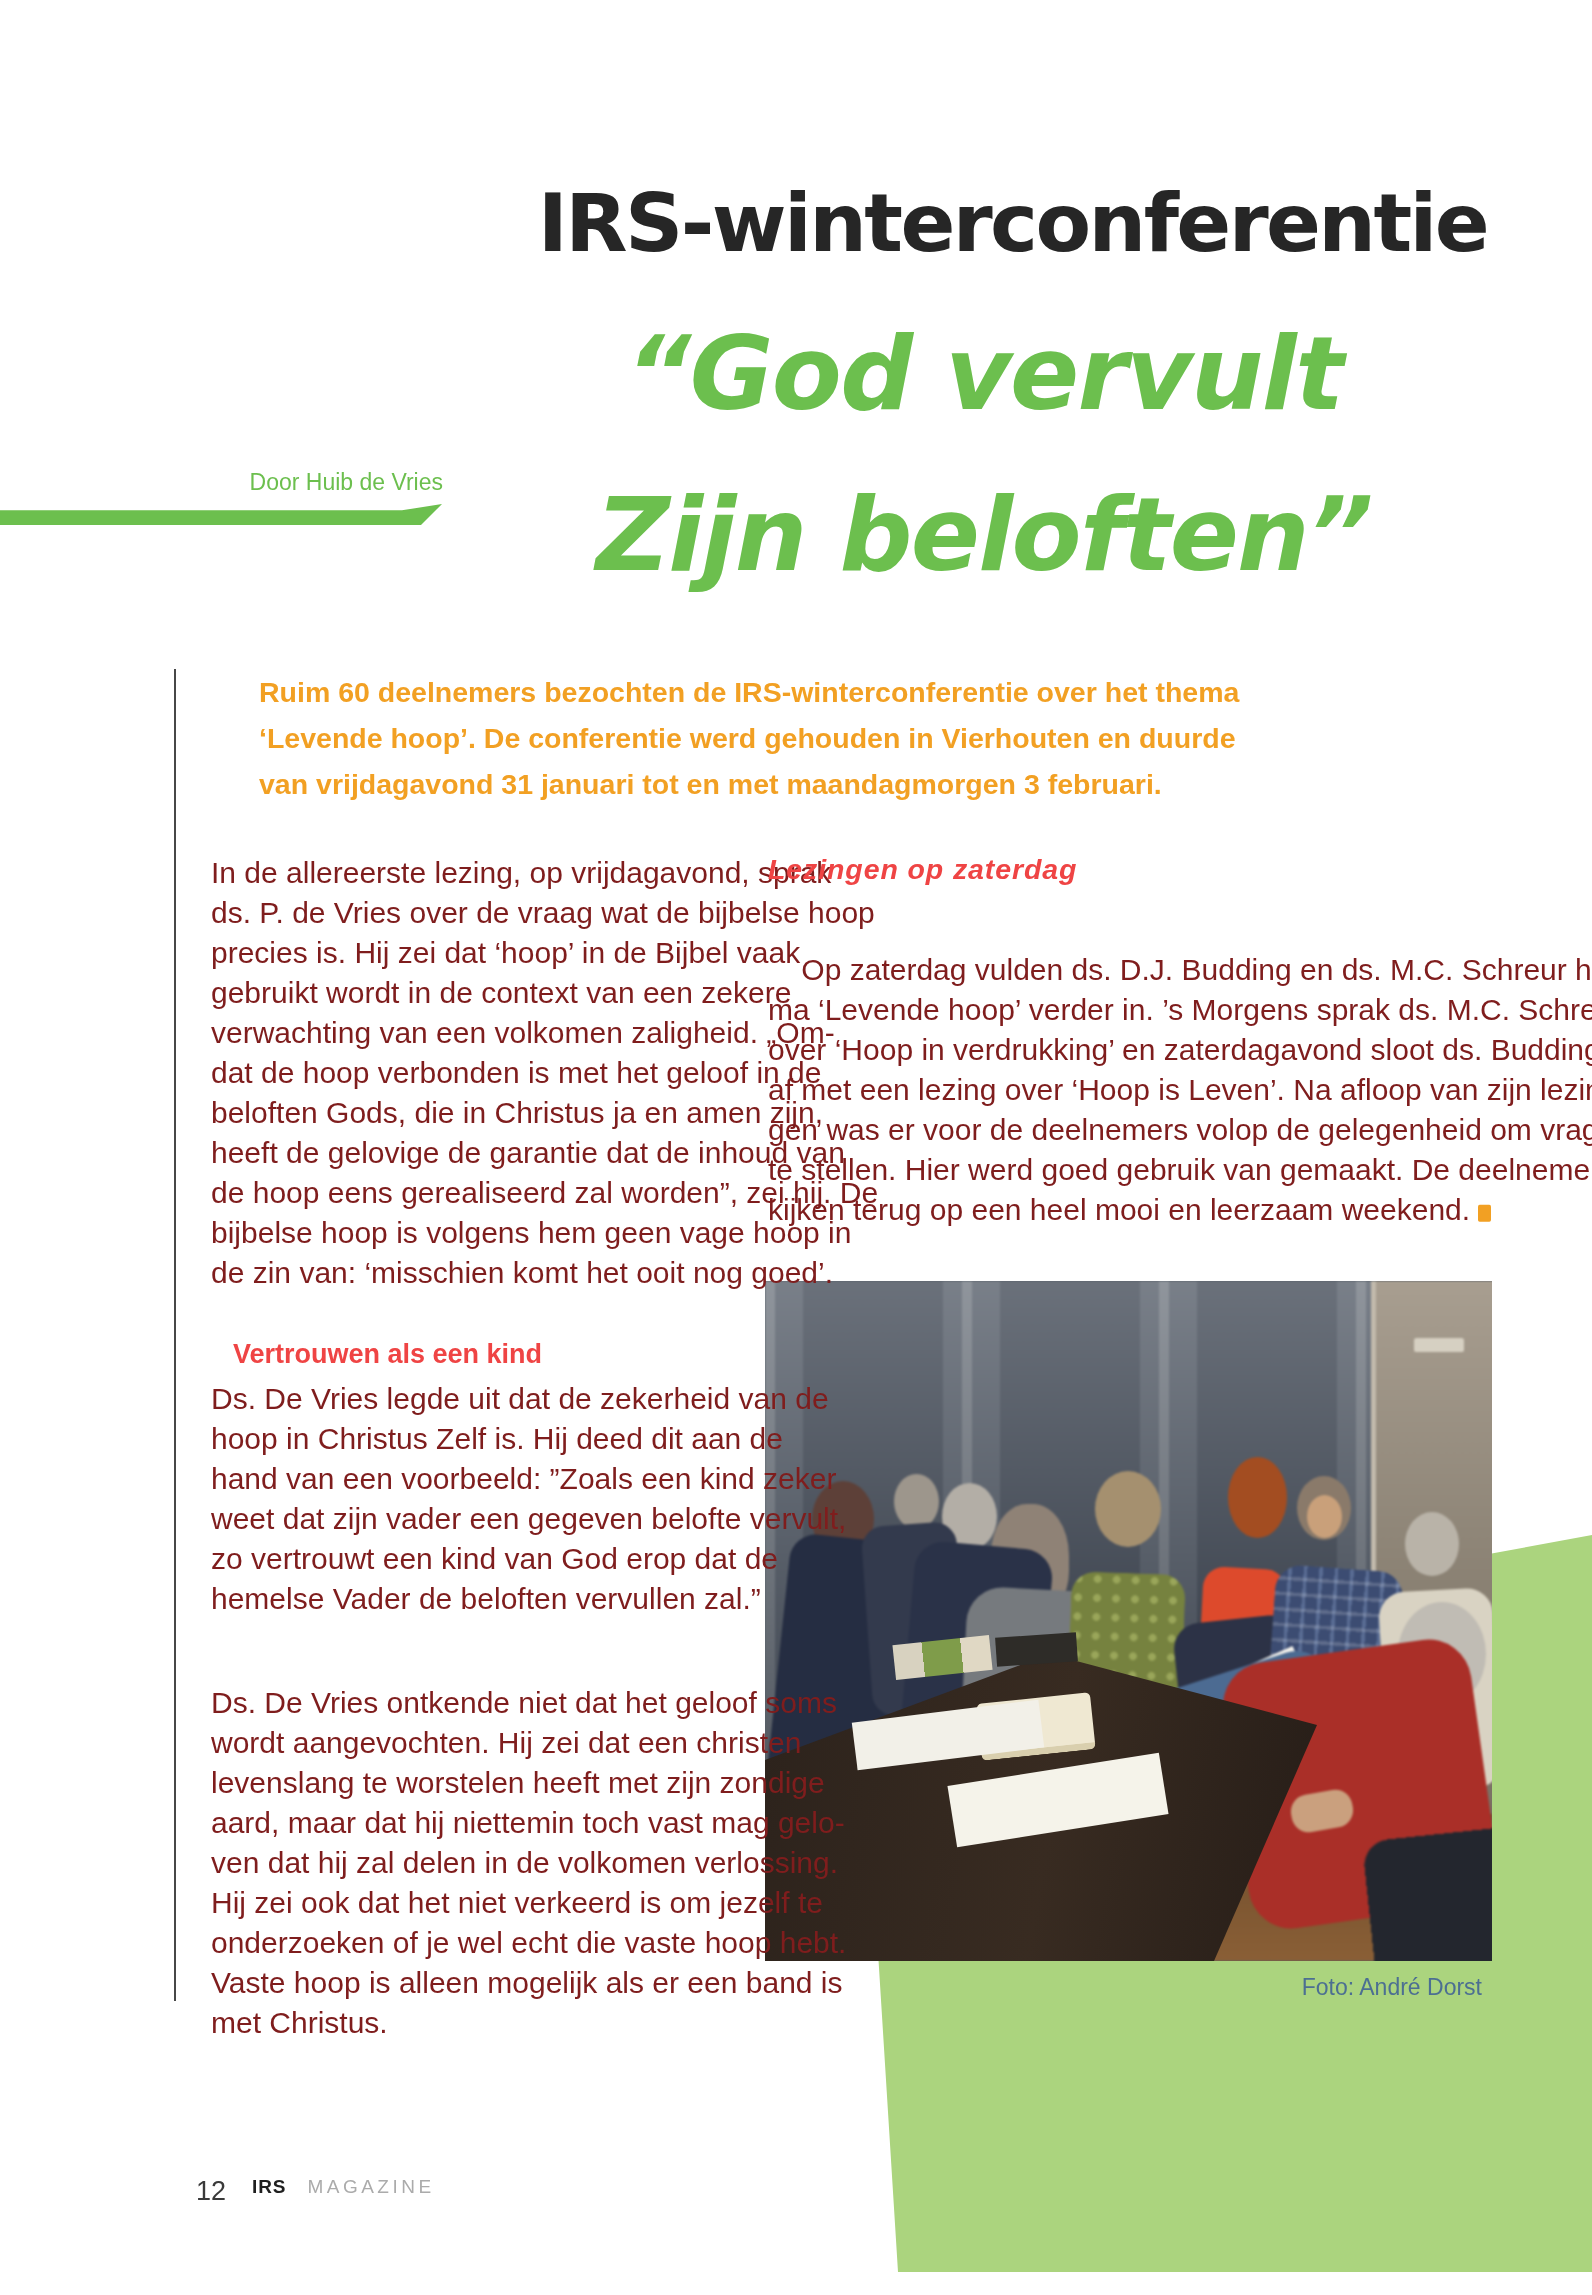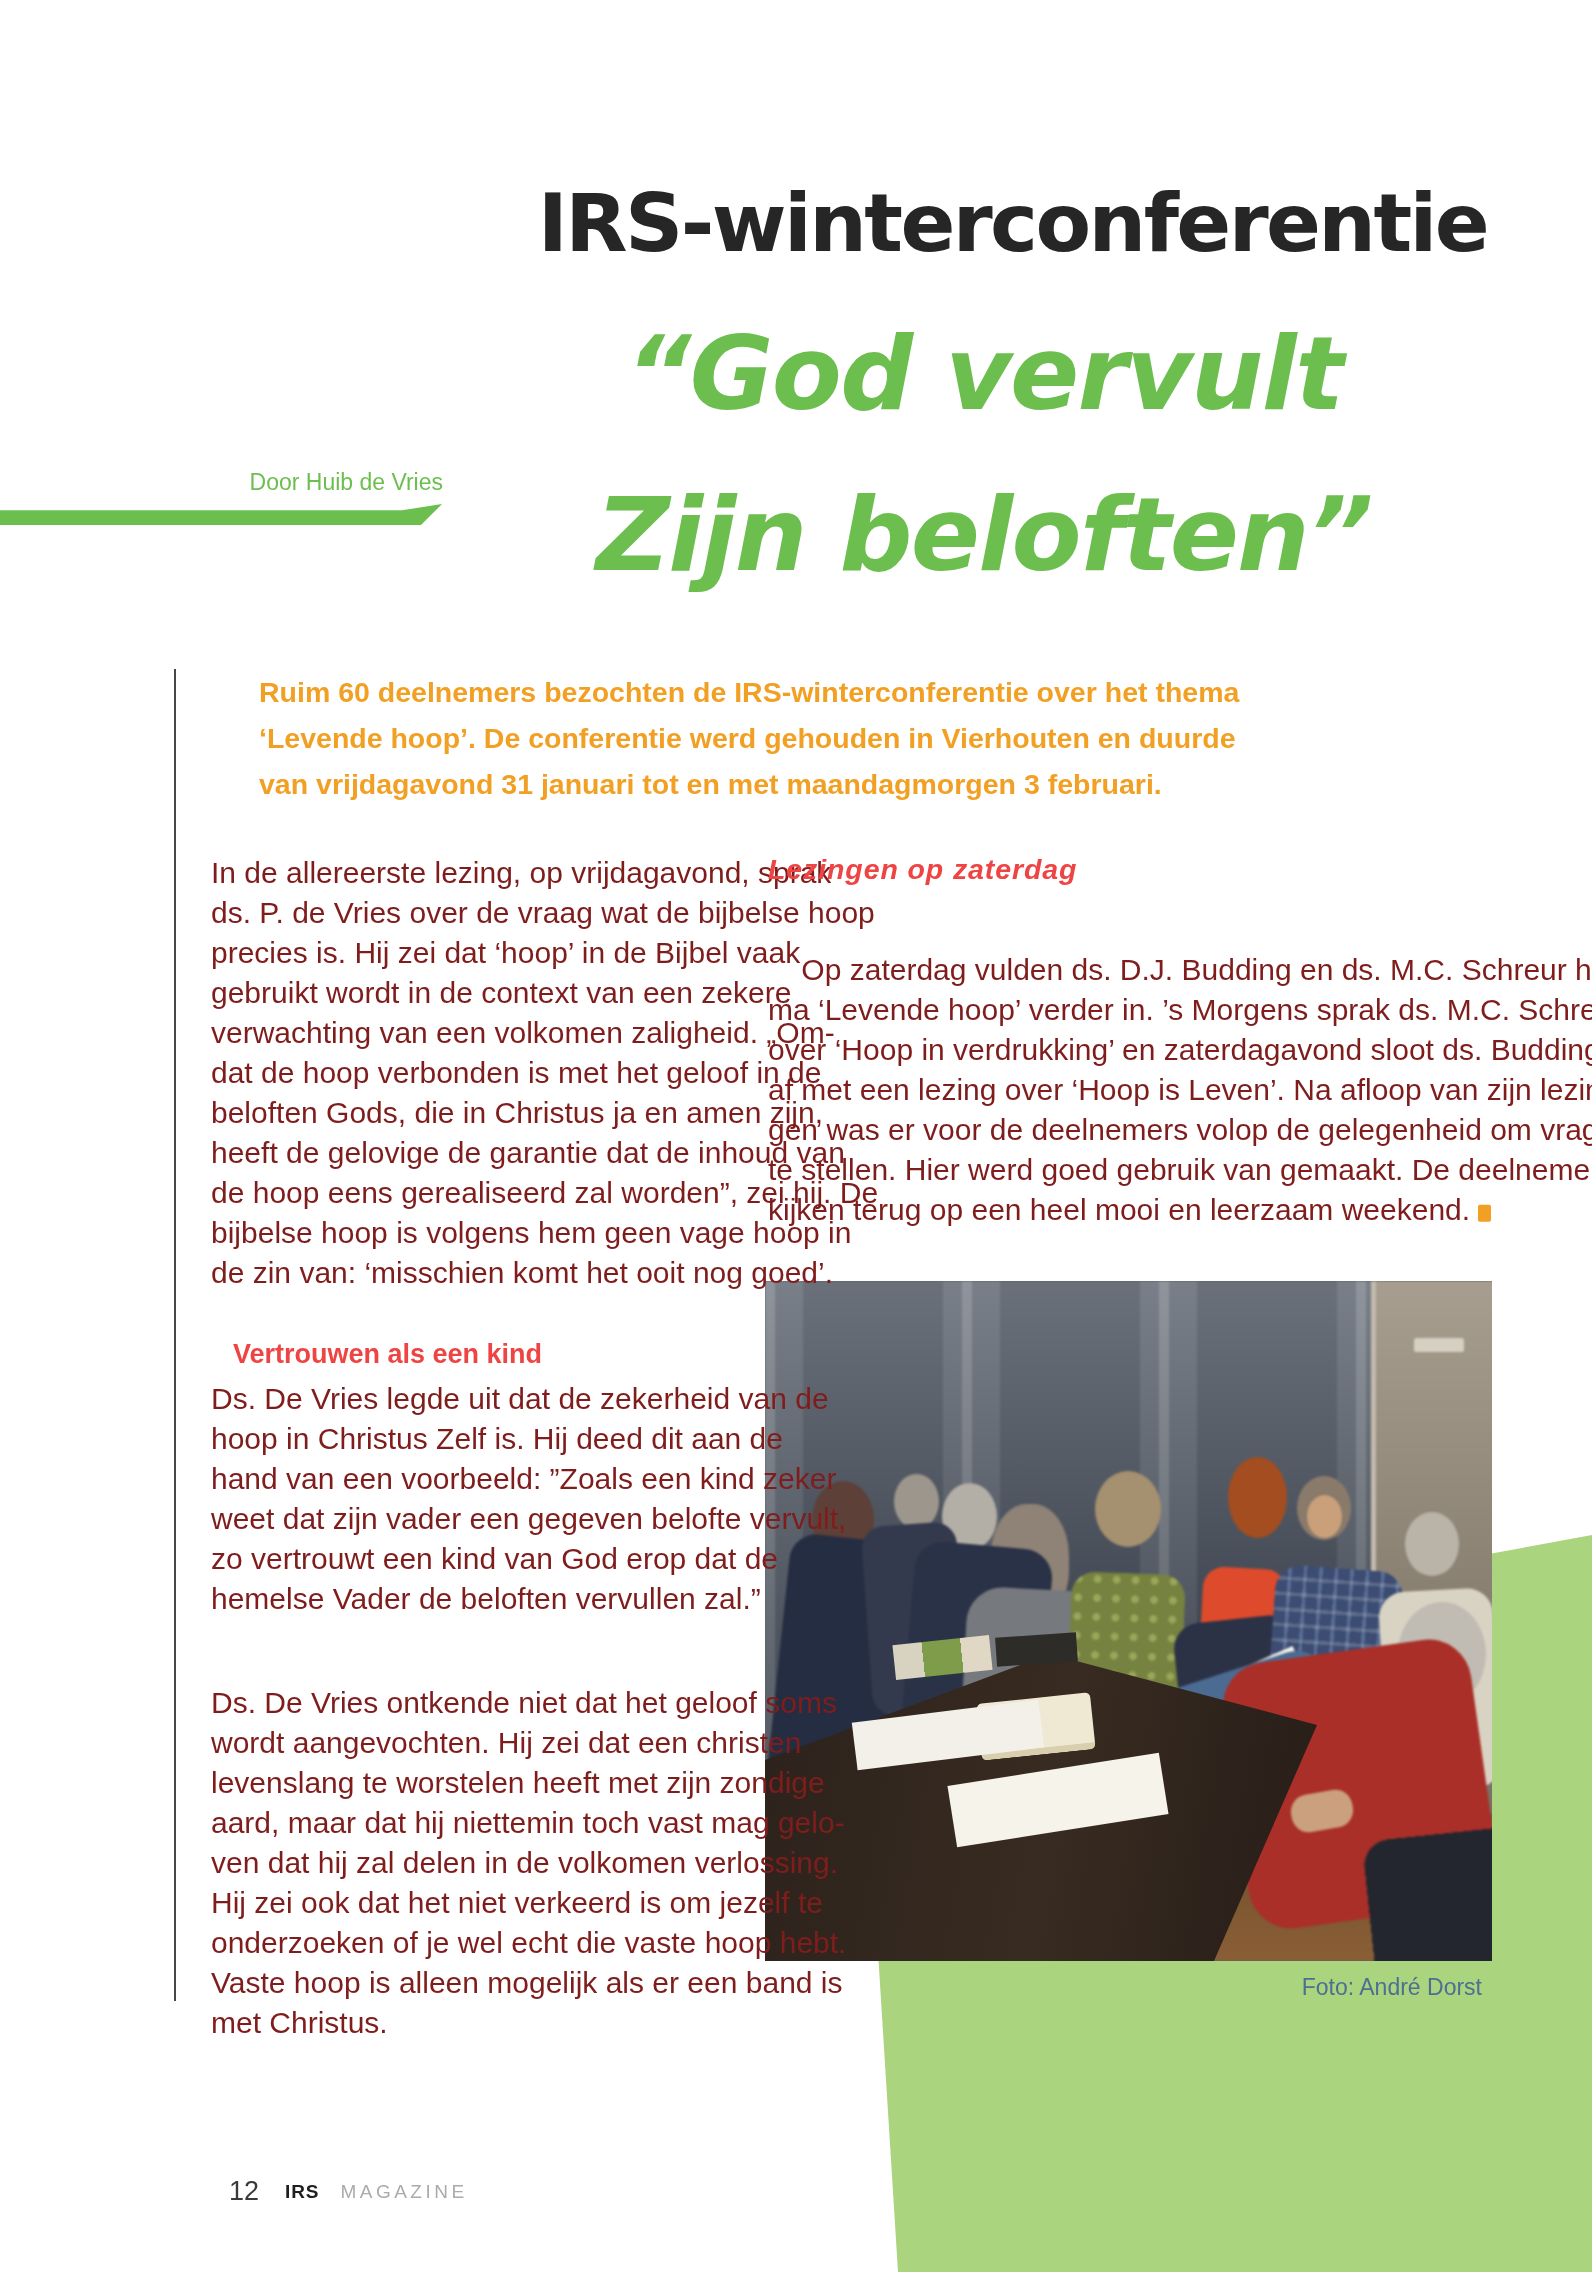--- a/index.html
+++ b/index.html
@@ -68,21 +68,21 @@
   }
   
   #conference-photo{
     top:1281px;left:765px;width:727px;height:680px;overflow:hidden;
     background:#565e68;z-index:2;
   }
   #conference-photo .soft{position:absolute;inset:0;filter:blur(1.2px);}
   #conference-photo .p{position:absolute;}
   
   #footer{
-    top:2176px;left:229px;display:flex;align-items:center;z-index:4;
+    top:2176px;left:196px;display:flex;align-items:flex-start;z-index:4;
   }
   #page-number{font-size:27px;color:#3a3a3a;}
   #brand{margin-left:26px;font-size:19px;font-weight:bold;color:#1f1f1f;letter-spacing:0.9px;}
   #brand-suffix{margin-left:21px;font-size:19px;color:#ababab;letter-spacing:3.5px;}
 </style>
 </head>
 <body>
 
 <div id="page">
 

